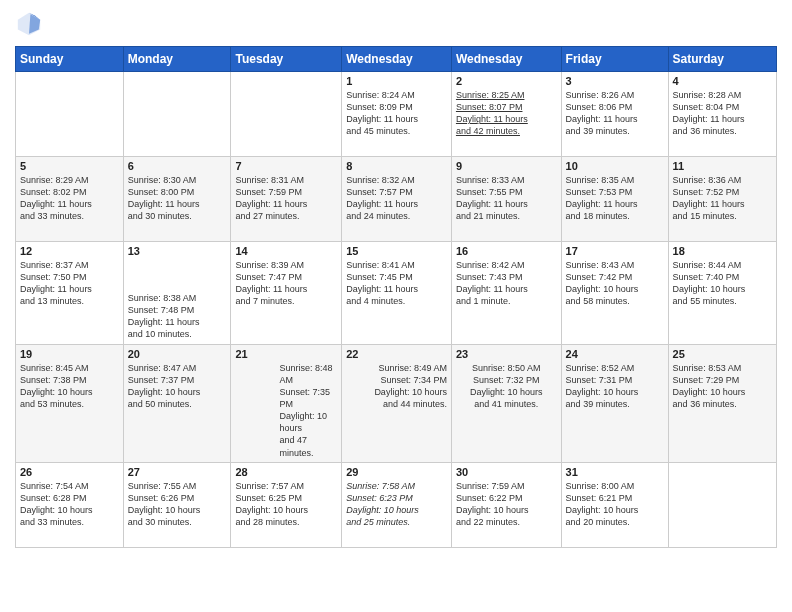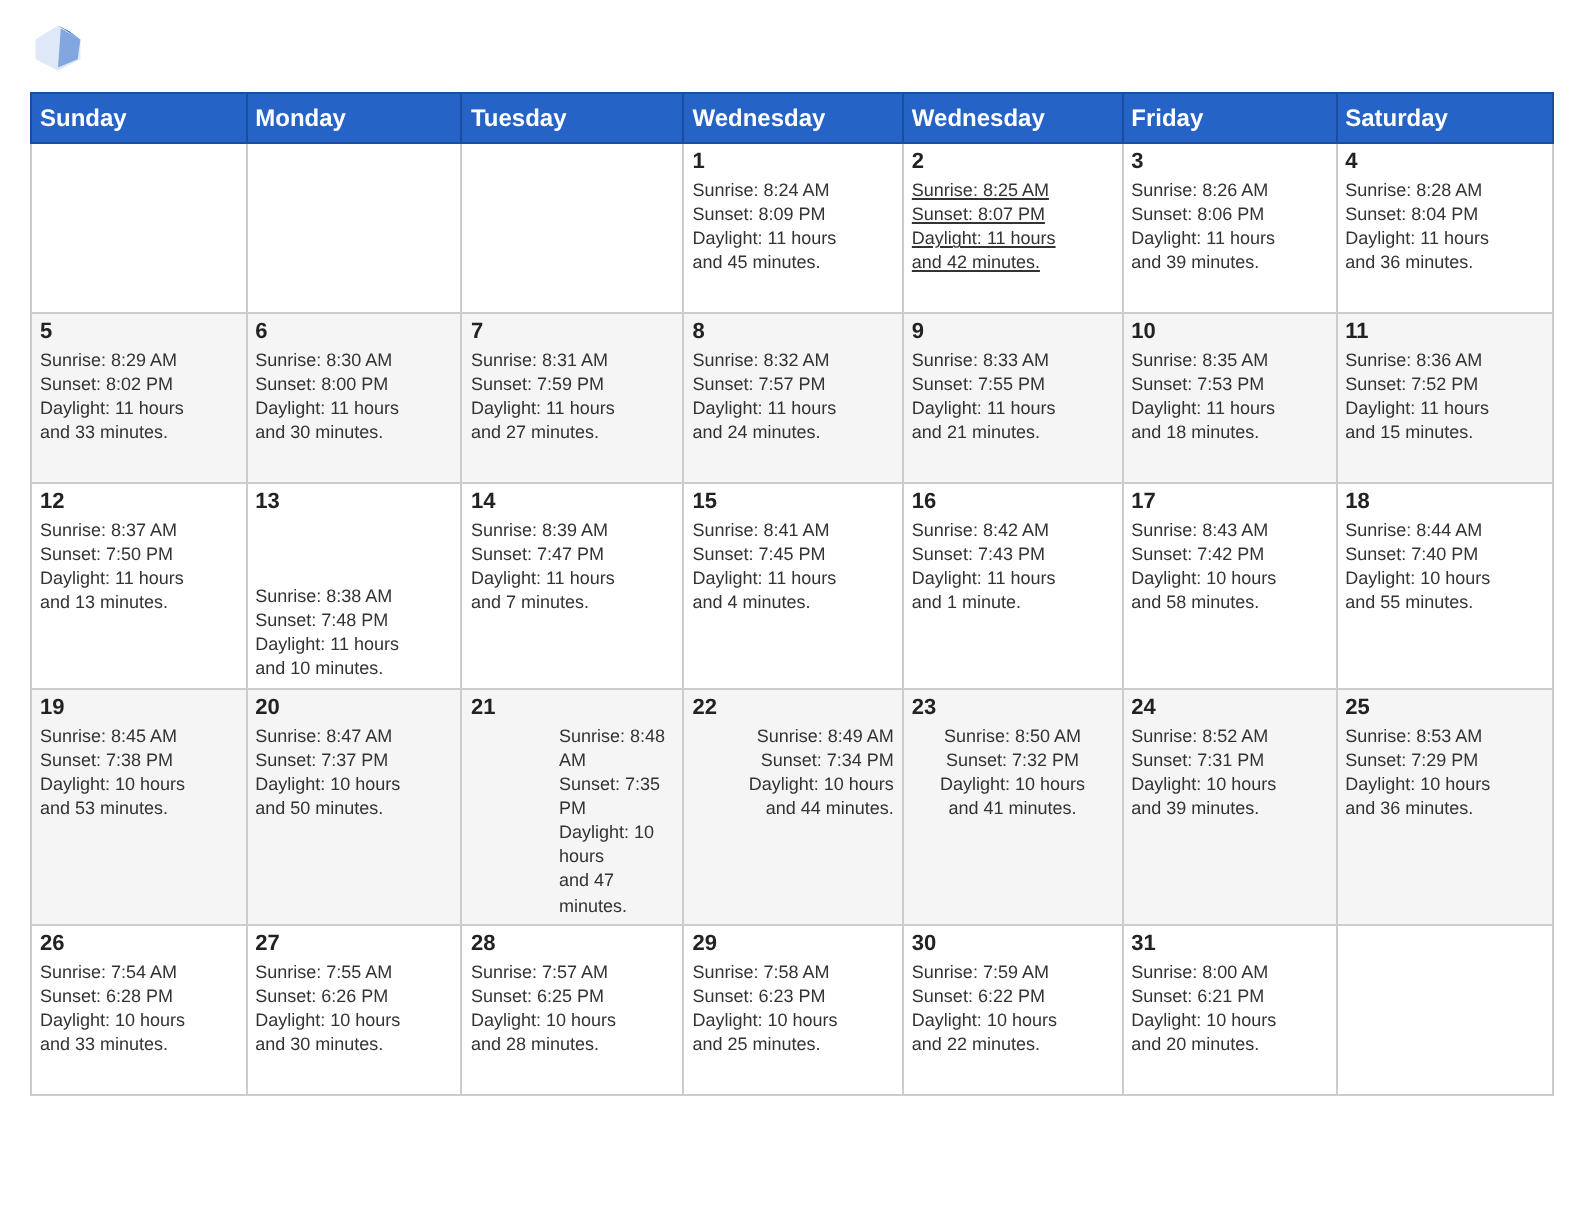--- a/index.html
+++ b/index.html
@@ -332,21 +332,21 @@
           </td>
           <td>
             <div class="day-number">28</div>
             <div class="day-info" style="white-space: pre-line;">Sunrise: 7:57 AM
 Sunset: 6:25 PM
 Daylight: 10 hours
 and 28 minutes.</div>
           </td>
           <td>
             <div class="day-number">29</div>
-            <div class="day-info" style="white-space: pre-line;">Sunrise: 7:58 AM
+            <div class="day-info" style="white-space: pre-line; font-style: italic;">Sunrise: 7:58 AM
 Sunset: 6:23 PM
 Daylight: 10 hours
 and 25 minutes.</div>
           </td>
           <td>
             <div class="day-number">30</div>
             <div class="day-info" style="white-space: pre-line;">Sunrise: 7:59 AM
 Sunset: 6:22 PM
 Daylight: 10 hours
 and 22 minutes.</div>

